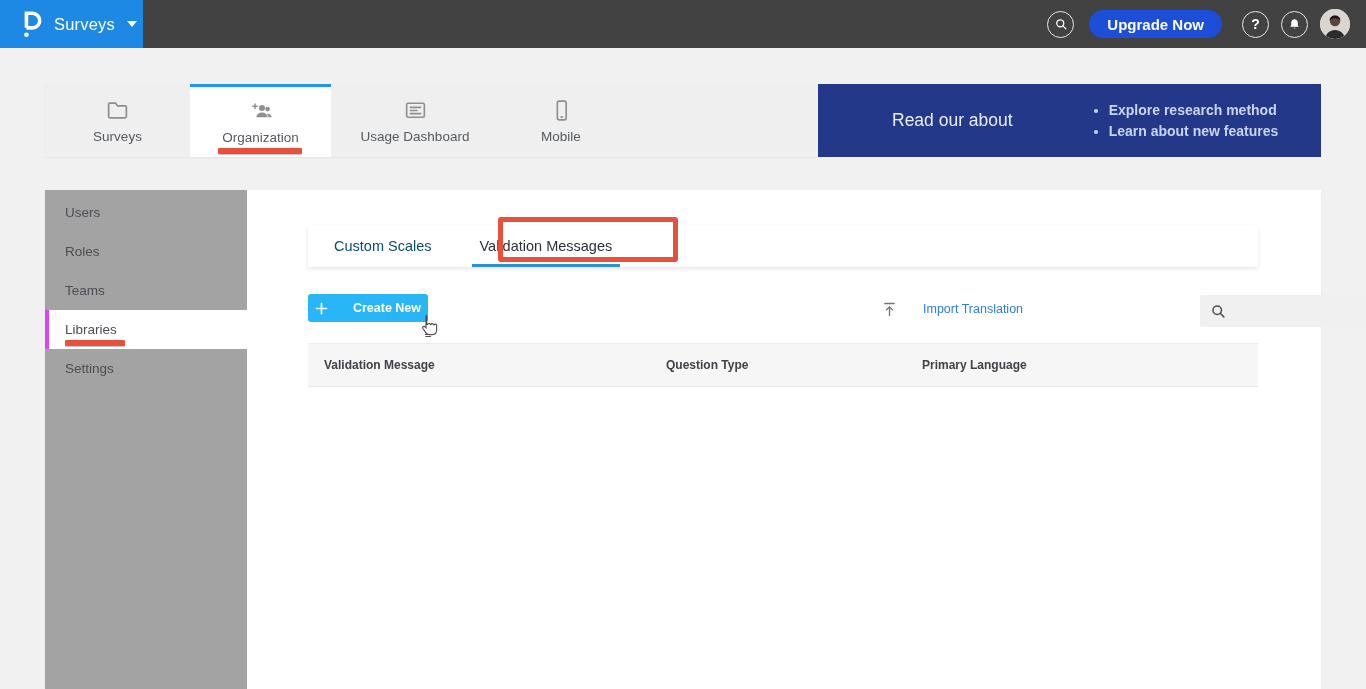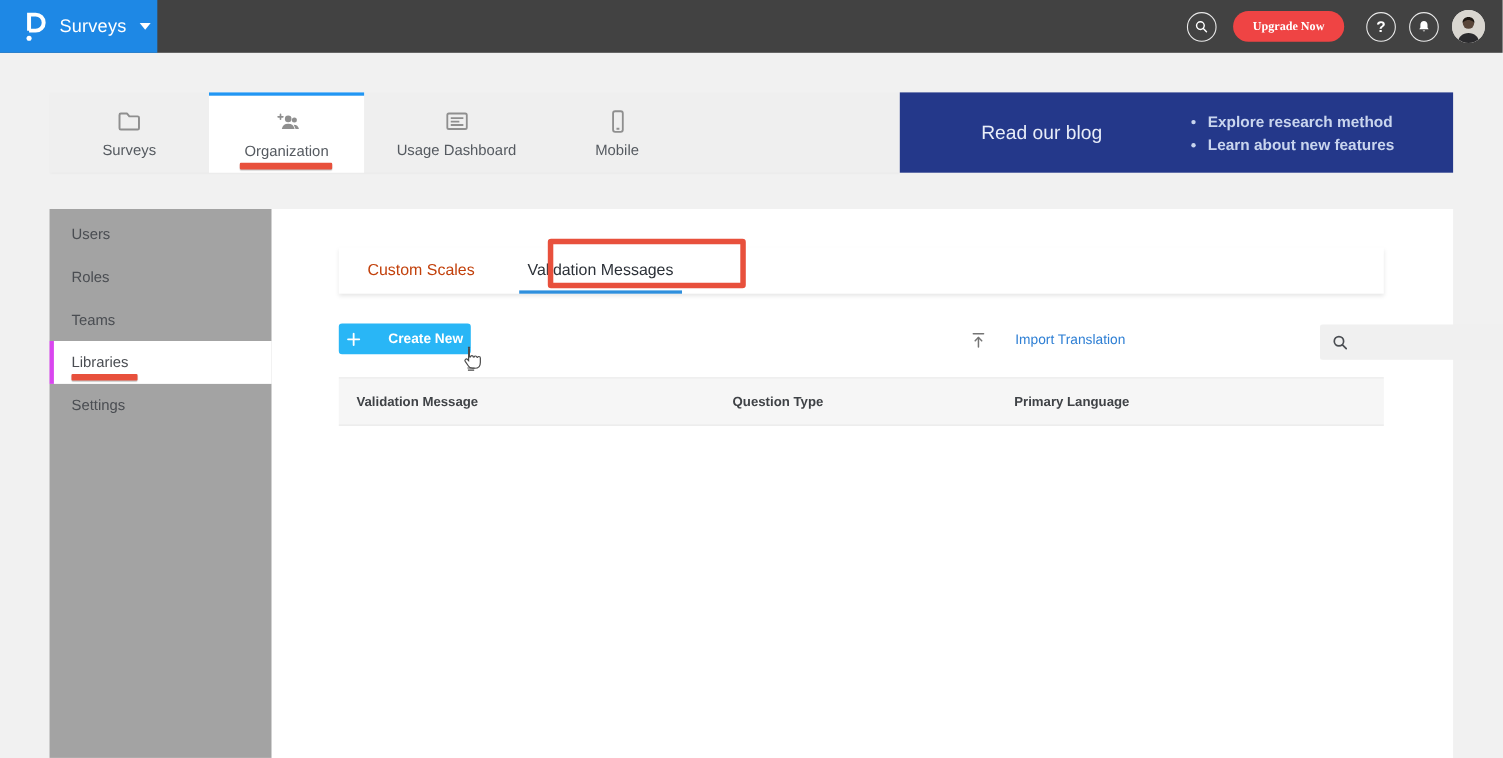--- a/index.html
+++ b/index.html
@@ -12,22 +12,22 @@
     display:flex; align-items:center; padding-left:20px; gap:10px; cursor:pointer; }
   .logo-block .product { color:#fff; font-size:16.5px; letter-spacing:.2px; }
   .caret-down { width:0; height:0; border-left:5px solid transparent;
     border-right:5px solid transparent; border-top:6px solid #ffffff; margin-left:2px; }
   .topbar-right { position:absolute; right:16px; top:0; height:48px; display:flex; align-items:center; }
   .circle-btn { width:27px; height:27px; border-radius:50%; border:1.6px solid #e9e9e9;
     background:transparent; display:flex; align-items:center; justify-content:center;
     color:#fff; cursor:pointer; }
   .qmark { color:#fff; font-size:14px; font-weight:bold; line-height:1; }
   .upgrade-btn { height:28px; padding:0 18px; margin:0 20px 0 15px; border:none; border-radius:15px;
-    background:#ef4444; color:#fff; font-weight:bold; font-size:11px; cursor:pointer;
-    font-family:Liberation Serif, serif; }
+    background:#1d4ed8; color:#fff; font-weight:bold; font-size:15px; cursor:pointer;
+    font-family:Liberation Sans, sans-serif; }
   .tb-gap { margin-left:12px; }
   .avatar { width:30px; height:30px; border-radius:50%; overflow:hidden; margin-left:12px;
     background:#d8d8d8; cursor:pointer; }
 
   
   .nav-strip { position:absolute; left:45px; top:84px; width:773px; height:73px; background:#efefef;
     box-shadow:0 1px 2px rgba(0,0,0,.05); }
   .nav-tab { position:absolute; top:0; height:73px; display:flex; flex-direction:column;
     align-items:center; justify-content:center; gap:6px; cursor:pointer; }
   .nav-tab .lbl { font-size:13.5px; color:#555a60; }
@@ -46,21 +46,21 @@
     box-shadow:0 1px 2px rgba(0,0,0,.05); }
   .side-nav { position:absolute; left:0; top:0; width:202px; height:499px; background:#a3a3a3; padding-top:3px; }
   .side-item { height:39px; display:flex; align-items:center; padding-left:20px; cursor:pointer;
     font-size:13.5px; color:#4a4d52; position:relative; }
   .side-item.active { background:#ffffff; border-left:4px solid #d946ef; padding-left:16px; }
 
   .content { position:absolute; left:202px; top:0; width:1074px; height:499px; background:#fff; }
 
   .ctabs { position:absolute; left:61px; top:35px; width:950px; height:42px; background:#fff;
     box-shadow:0 2px 4px rgba(0,0,0,.10); display:flex; align-items:center; }
-  .ctab { font-size:14.5px; color:#c2410c; padding:0 24px; height:100%; display:flex;
+  .ctab { font-size:14.5px; color:#0c4a6e; padding:0 24px; height:100%; display:flex;
     align-items:center; cursor:pointer; position:relative; }
   .ctab.active { color:#2c3138; }
   .ctab.active .tab-indicator { position:absolute; left:16px; right:16px; bottom:0;
     height:3px; background:#2e8fdd; }
   .annotation-box { position:absolute; left:190px; top:-8px; width:180px; height:45px;
     border:5px solid #e8503c; border-radius:3px; pointer-events:none; }
 
   .create-btn { position:absolute; left:61px; top:104px; width:120px; height:28px; border:none;
     border-radius:3px; background:#29b6f6; color:#fff; font-size:12.5px; font-weight:bold;
     display:flex; align-items:center; justify-content:center; gap:25px; cursor:pointer;
@@ -168,21 +168,21 @@
       <svg width="25" height="25" viewBox="0 0 24 24" fill="none" stroke="#8f8f8f" stroke-width="1.6">
         <rect x="8" y="3" width="8.5" height="18" rx="1.8"></rect>
         <path d="M11 18.3h2.5"></path>
       </svg>
     </span>
     <span class="lbl">Mobile</span>
   </div>
 </div>
 
 <div class="banner">
-  <span class="banner-title">Read our blog</span>
+  <span class="banner-title">Read our about</span>
   <ul class="banner-bullets">
     <li>Explore research method</li>
     <li>Learn about new features</li>
   </ul>
 </div>
 
 <div class="main-card">
 
   <div class="side-nav">
     <div class="side-item">

